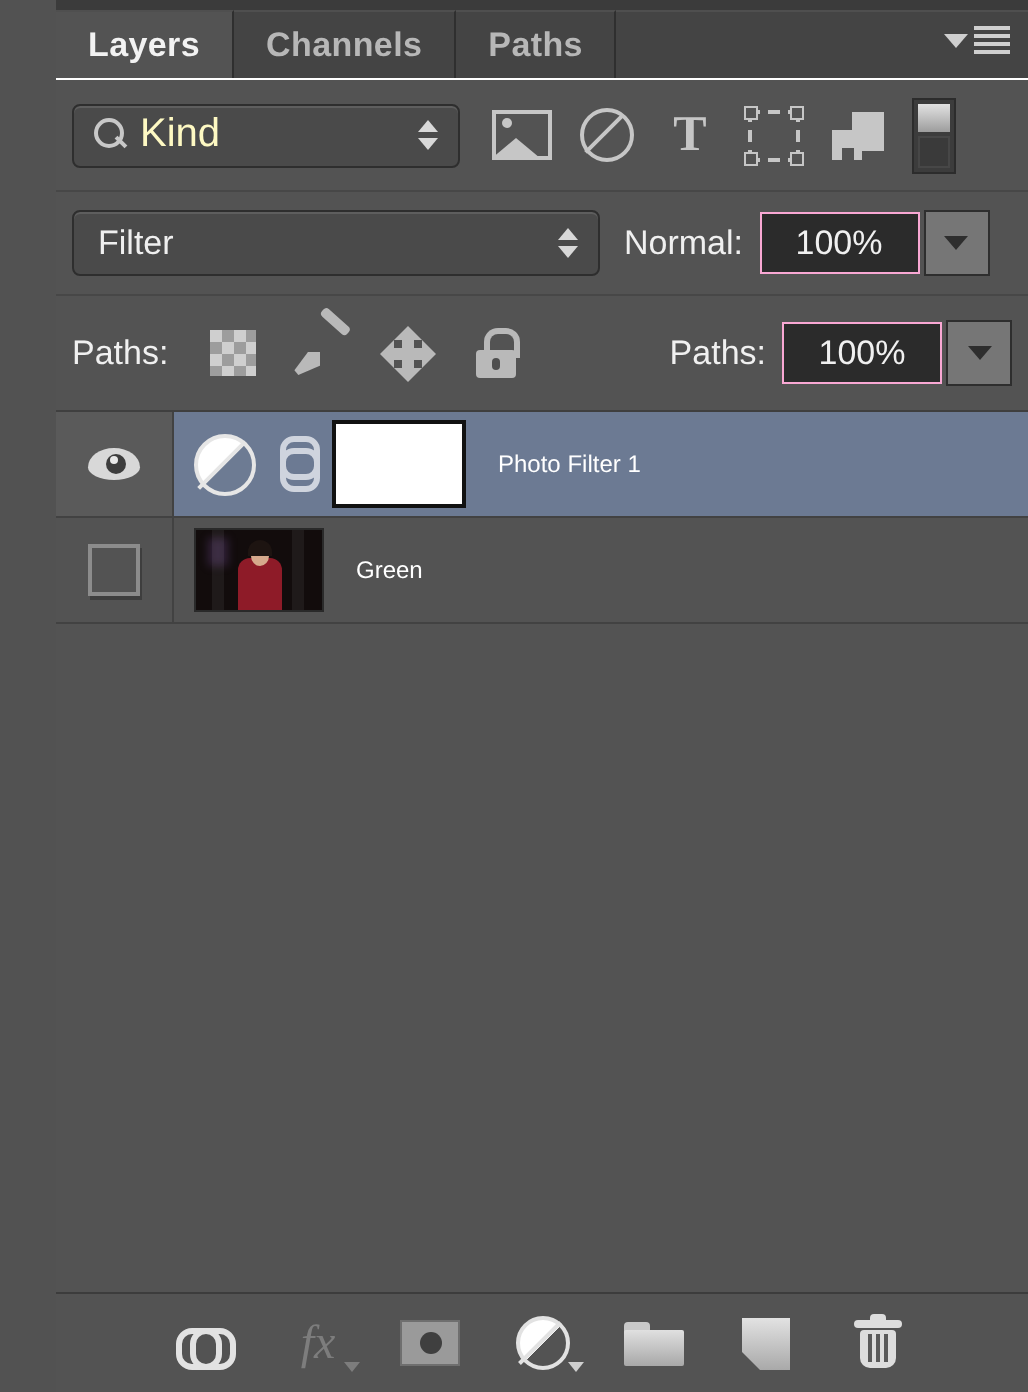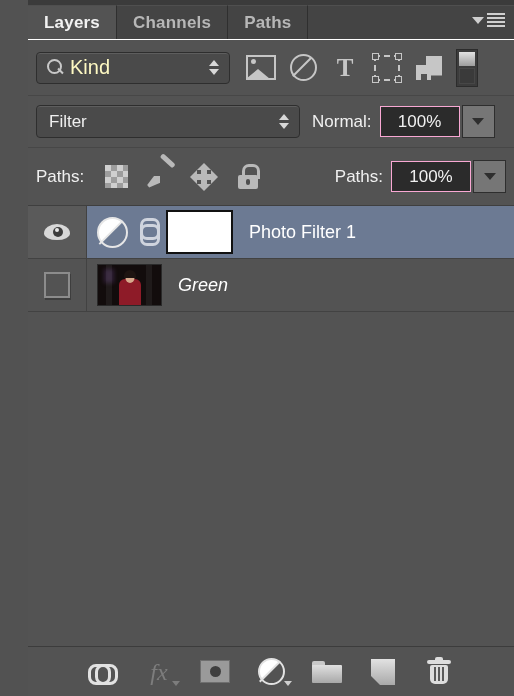--- a/index.html
+++ b/index.html
@@ -104,21 +104,21 @@
   .ic-lock{position:relative;width:20px;height:25px;}
   .ic-lock .shackle{position:absolute;left:4px;top:0;width:12px;height:12px;border:3px solid #b9b9b9;border-bottom:none;border-radius:7px 7px 0 0;}
   .ic-lock .body{position:absolute;left:0;bottom:0;width:20px;height:14px;background:#b9b9b9;border-radius:2px;}
   .ic-lock .kh{position:absolute;left:8px;bottom:4px;width:4px;height:6px;background:#4e4e4e;border-radius:2px;}
   .spacer{flex:1;}
 
   
   .layerlist{flex:1;background:#535353;overflow:hidden;position:relative;}
   .layer{height:52px;display:flex;align-items:center;border-bottom:1px solid #424242;position:relative;}
   .layer.sel{background:#6c7a93;}
-  .layer.unsel{background:#535353;font-style:italic;}
+  .layer.unsel{background:#535353;}
   .eyecell{width:58px;height:100%;display:flex;align-items:center;justify-content:center;
            background:#5a5a5a;border-right:1px solid #424242;flex:none;}
   .layer.unsel .eyecell{background:#535353;}
   .eye{width:26px;height:16px;position:relative;}
   .eye .outer{position:absolute;left:0;top:0;width:26px;height:16px;background:#d8d8d8;
               border-radius:50% 50% 50% 50%/60% 60% 40% 40%;}
   .eye .iris{position:absolute;left:9px;top:3px;width:10px;height:10px;border-radius:50%;background:#3d3d3d;}
   .eye .gl{position:absolute;left:11px;top:4px;width:4px;height:4px;border-radius:50%;background:#e8e8e8;}
   .eyeoff{width:22px;height:22px;border:2px solid #8c8c8c;box-shadow:1px 2px 0 rgba(0,0,0,.25);}
 
@@ -127,21 +127,21 @@
             background:linear-gradient(135deg,#ffffff 0 50%,#6d7b93 50% 100%);}
   .adjthumb i{position:absolute;left:11px;top:-3px;width:2px;height:33px;background:#e6e6e6;transform:rotate(45deg);}
   .linkicon{width:18px;height:28px;position:relative;}
   .linkicon b,.linkicon u{position:absolute;left:2px;width:14px;height:16px;border:3px solid #cfd4de;
                           border-radius:7px;background:transparent;}
   .linkicon b{top:0;}
   .linkicon u{bottom:0;}
   .maskthumb{width:63px;height:40px;background:#ffffff;border:2px solid #111;}
   .photothumb{width:63px;height:40px;border:1px solid #2a2a2a;position:relative;overflow:hidden;background:#120c0c;}
   .photothumb.blue{background:#13161e;}
-  .layername{font-size:18px;color:#ffffff;margin-left:16px;white-space:nowrap;}
+  .layername{font-size:12px;color:#ffffff;margin-left:16px;white-space:nowrap;}
 
   
   .ph-bg{position:absolute;inset:0;}
   .ph-col{position:absolute;top:0;bottom:0;width:6px;background:rgba(255,255,255,.06);}
   .ph-body{position:absolute;left:50%;transform:translateX(-50%);bottom:0;width:22px;height:26px;
            background:#8e1b28;border-radius:6px 6px 0 0;}
   .ph-skin{position:absolute;left:50%;transform:translateX(-50%);bottom:22px;width:9px;height:10px;
            background:#d6a98c;border-radius:50%;}
   .ph-hair{position:absolute;left:50%;transform:translateX(-50%);bottom:27px;width:12px;height:8px;
            background:#1d1411;border-radius:6px 6px 0 0;}

